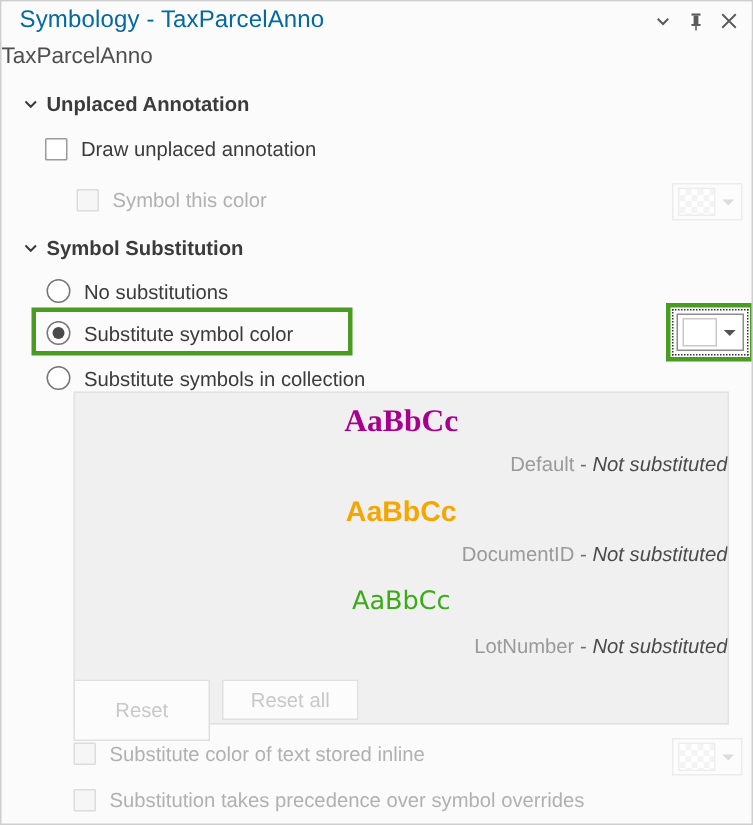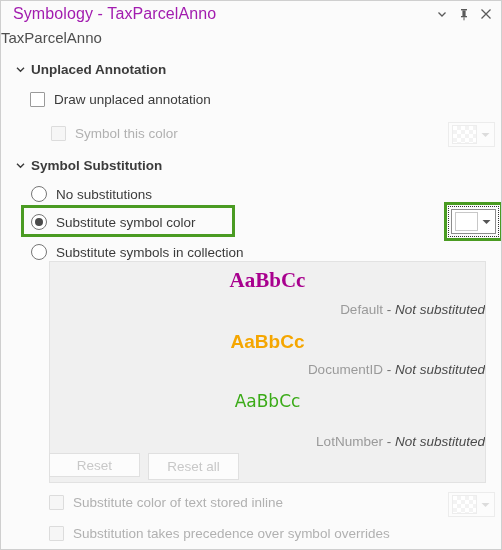--- a/index.html
+++ b/index.html
@@ -28,21 +28,21 @@
     left: 0; top: 0;
     width: 502px;
     height: 26px;
     box-sizing: border-box;
     background: #fbfbfb;
     display: flex;
     align-items: center;
   }
   .titlebar .title {
     margin-left: 12px;
-    color: #a21caf;
+    color: #0369a1;
     font-size: 16px;
     letter-spacing: 0.1px;
     white-space: nowrap;
   }
   .titlebar .spacer { flex: 1 1 auto; }
   .tb-btn {
     width: 22px;
     height: 22px;
     display: flex;
     align-items: center;
@@ -355,30 +355,30 @@
       <div class="sub-preview p1" style="margin-top:15px;">AaBbCc</div>
       <div class="sub-caption" style="margin-top:11px;">
         <span class="name">DocumentID</span>
         <span class="sep">-</span>
         <span class="val">Not substituted</span>
       </div>
     </div>
 
     <div class="sub-item">
       <div class="sub-preview p2" style="margin-top:16px;">AaBbCc</div>
-      <div class="sub-caption" style="margin-top:24px;">
+      <div class="sub-caption" style="margin-top:13px;">
         <span class="name">LotNumber</span>
         <span class="sep">-</span>
         <span class="val">Not substituted</span>
       </div>
     </div>
 
   </div>
 
-  <div class="btn" style="left:48px; top:452px; width:91px; height:24px;">Reset</div>
+  <div class="btn" style="left:48px; top:452px; width:91px; height:41px;">Reset</div>
   <div class="btn" style="left:147px; top:452px; width:91px; height:27px;">Reset all</div>
 
   <div class="row" style="left:48px; top:494px;">
     <span class="cbx disabled"></span>
     <span class="lbl disabled">Substitute color of text stored inline</span>
   </div>
 
   <div class="swatch-btn disabled" style="left:447px; top:491px; width:47px; height:25px;">
     <span class="swatch faded" style="margin-left:3px; width:25px; height:19px;"></span>
     <span class="drop-arrow faded">

